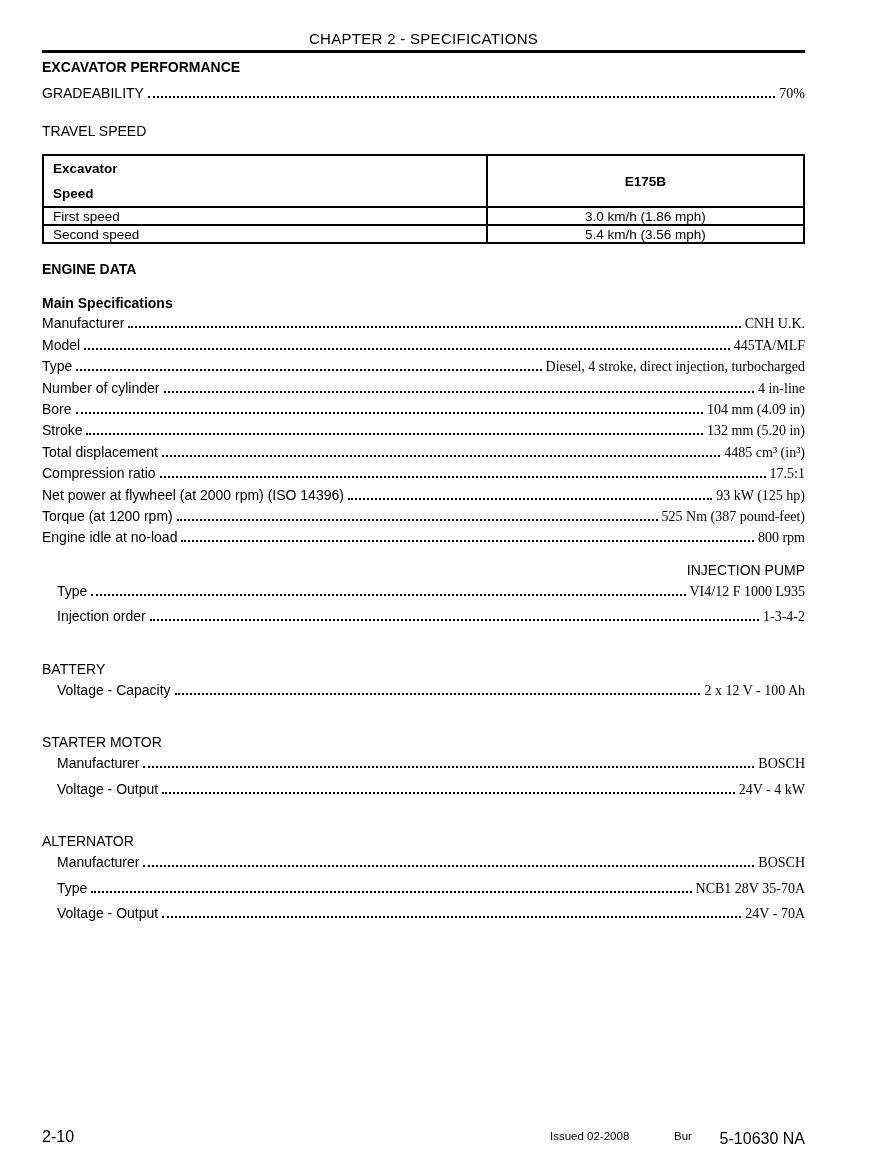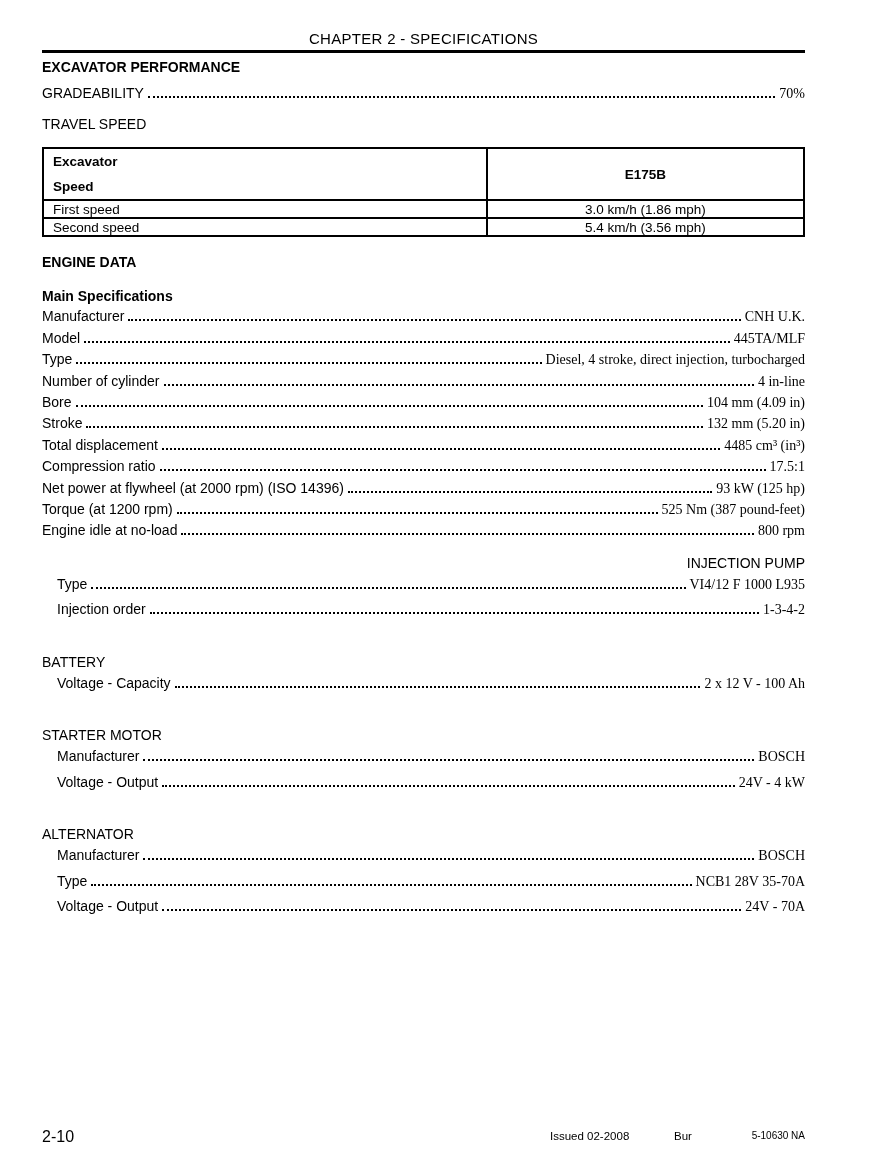--- a/index.html
+++ b/index.html
@@ -19,21 +19,21 @@
   .hdr-line1 { font-size: 11px; line-height: 14px; letter-spacing: 0.2px; }
   .hdr-line2 { font-size: 15px; line-height: 18px; letter-spacing: 0.3px; }
   .hdr-rule { border-bottom: 3px solid #000; margin-top: 2px; }
 
   
   .h-bold { font-size: 14px; font-weight: bold; line-height: 18px; }
   .h-plain { font-size: 14px; line-height: 18px; }
 
   .sec-title-1 { margin-top: 5px; }
   .grade-row { margin-top: 7px; }
-  .travel { margin-top: 11px; }
+  .travel { margin-top: 18px; }
 
   
   .leader-row { display: flex; align-items: baseline; font-size: 14px; line-height: 21.4px; }
   .leader-row .lbl { white-space: nowrap; }
   .leader-row .val { white-space: nowrap; font-family: Liberation Serif, serif; }
   .leader {
     flex: 1 1 auto;
     min-width: 10px;
     border-bottom: 2px dotted #000;
     margin: 0 4px;
@@ -63,21 +63,21 @@
   .sub-rows { padding-left: 15px; }
   .sub-rows .leader-row { line-height: 24.5px; }
   .gap-a { margin-top: 12px; text-align: right; }
   .gap-b { margin-top: 30px; }
 
   
   .footer { position: absolute; left: 42px; top: 1126px; width: 763px; height: 20px; }
   .footer .pageno { position: absolute; left: 0; top: 2px; font-size: 16px; }
   .footer .issued { position: absolute; left: 508px; top: 4px; font-size: 11.5px; }
   .footer .bur { position: absolute; left: 591px; top: 4px; font-size: 11.5px; margin-left: 41px; }
-  .footer .partno { position: absolute; right: 0; top: 4px; font-size: 10px; }
+  .footer .partno { position: absolute; right: 0; top: 4px; font-size: 16px; }
 </style>
 </head>
 <body>
 
 <div class="page">
   <div class="content">
 
     <div class="hdr">
       <div class="hdr-line2">CHAPTER 2 - SPECIFICATIONS</div>
       <div class="hdr-rule"></div>

